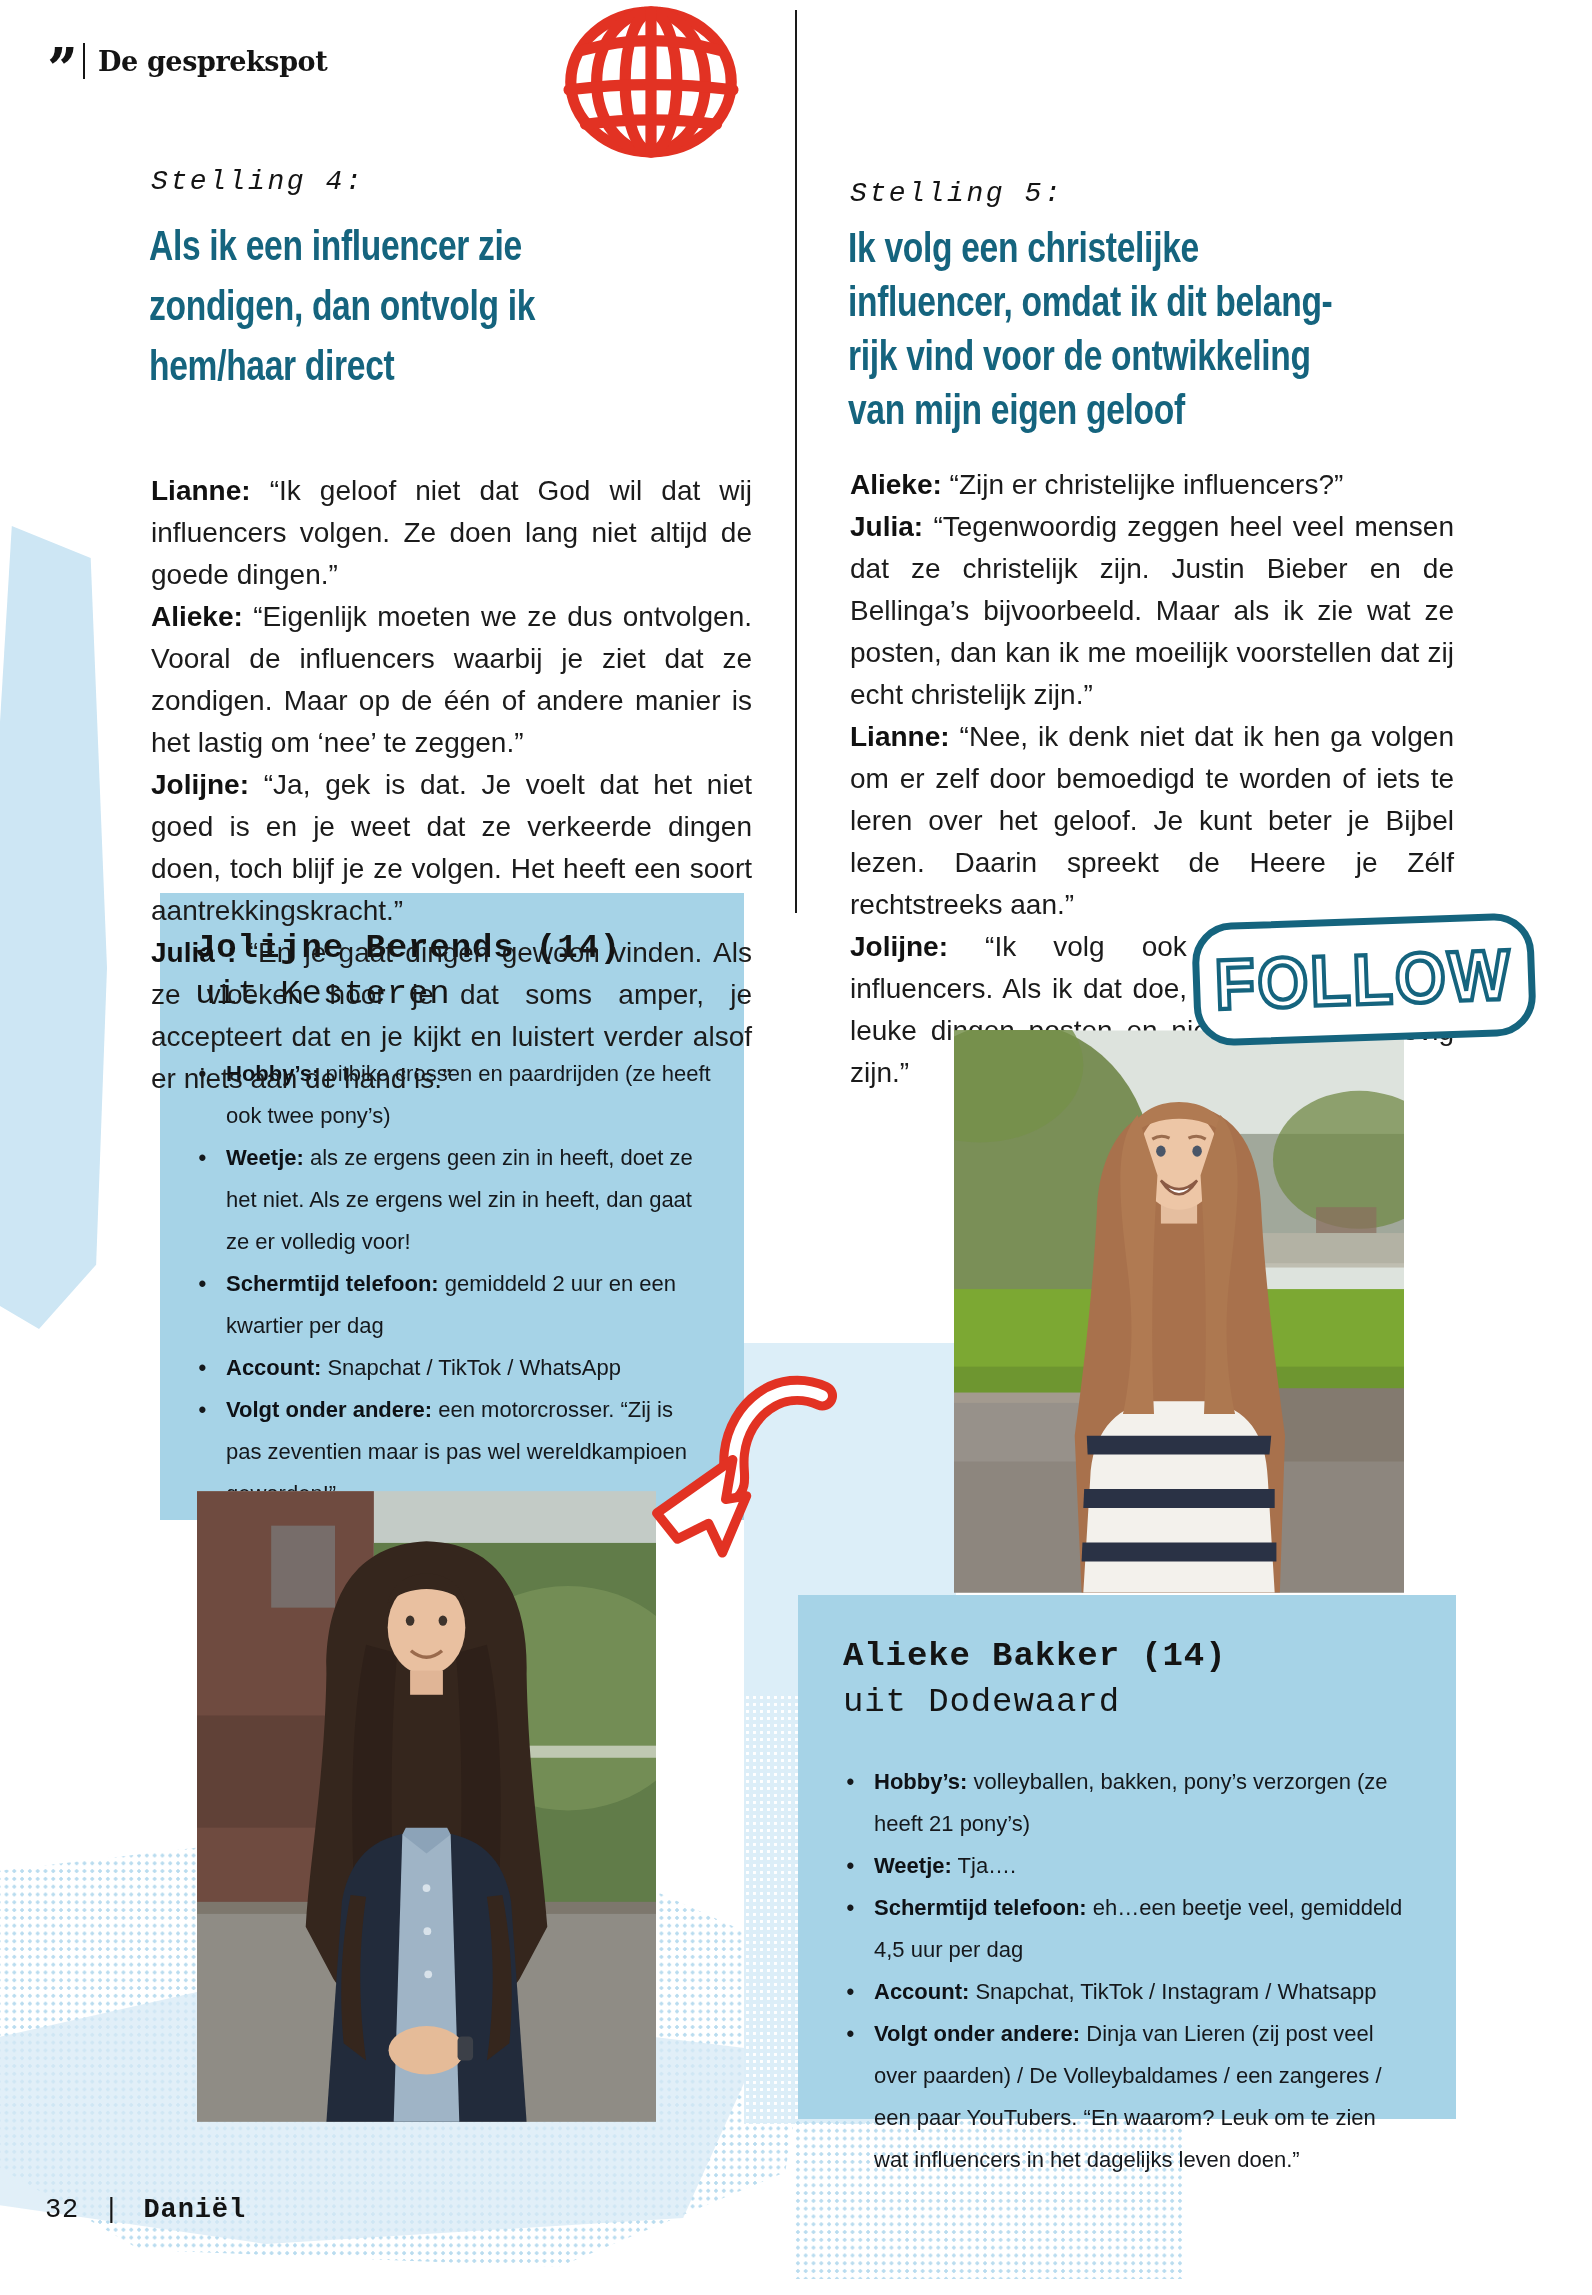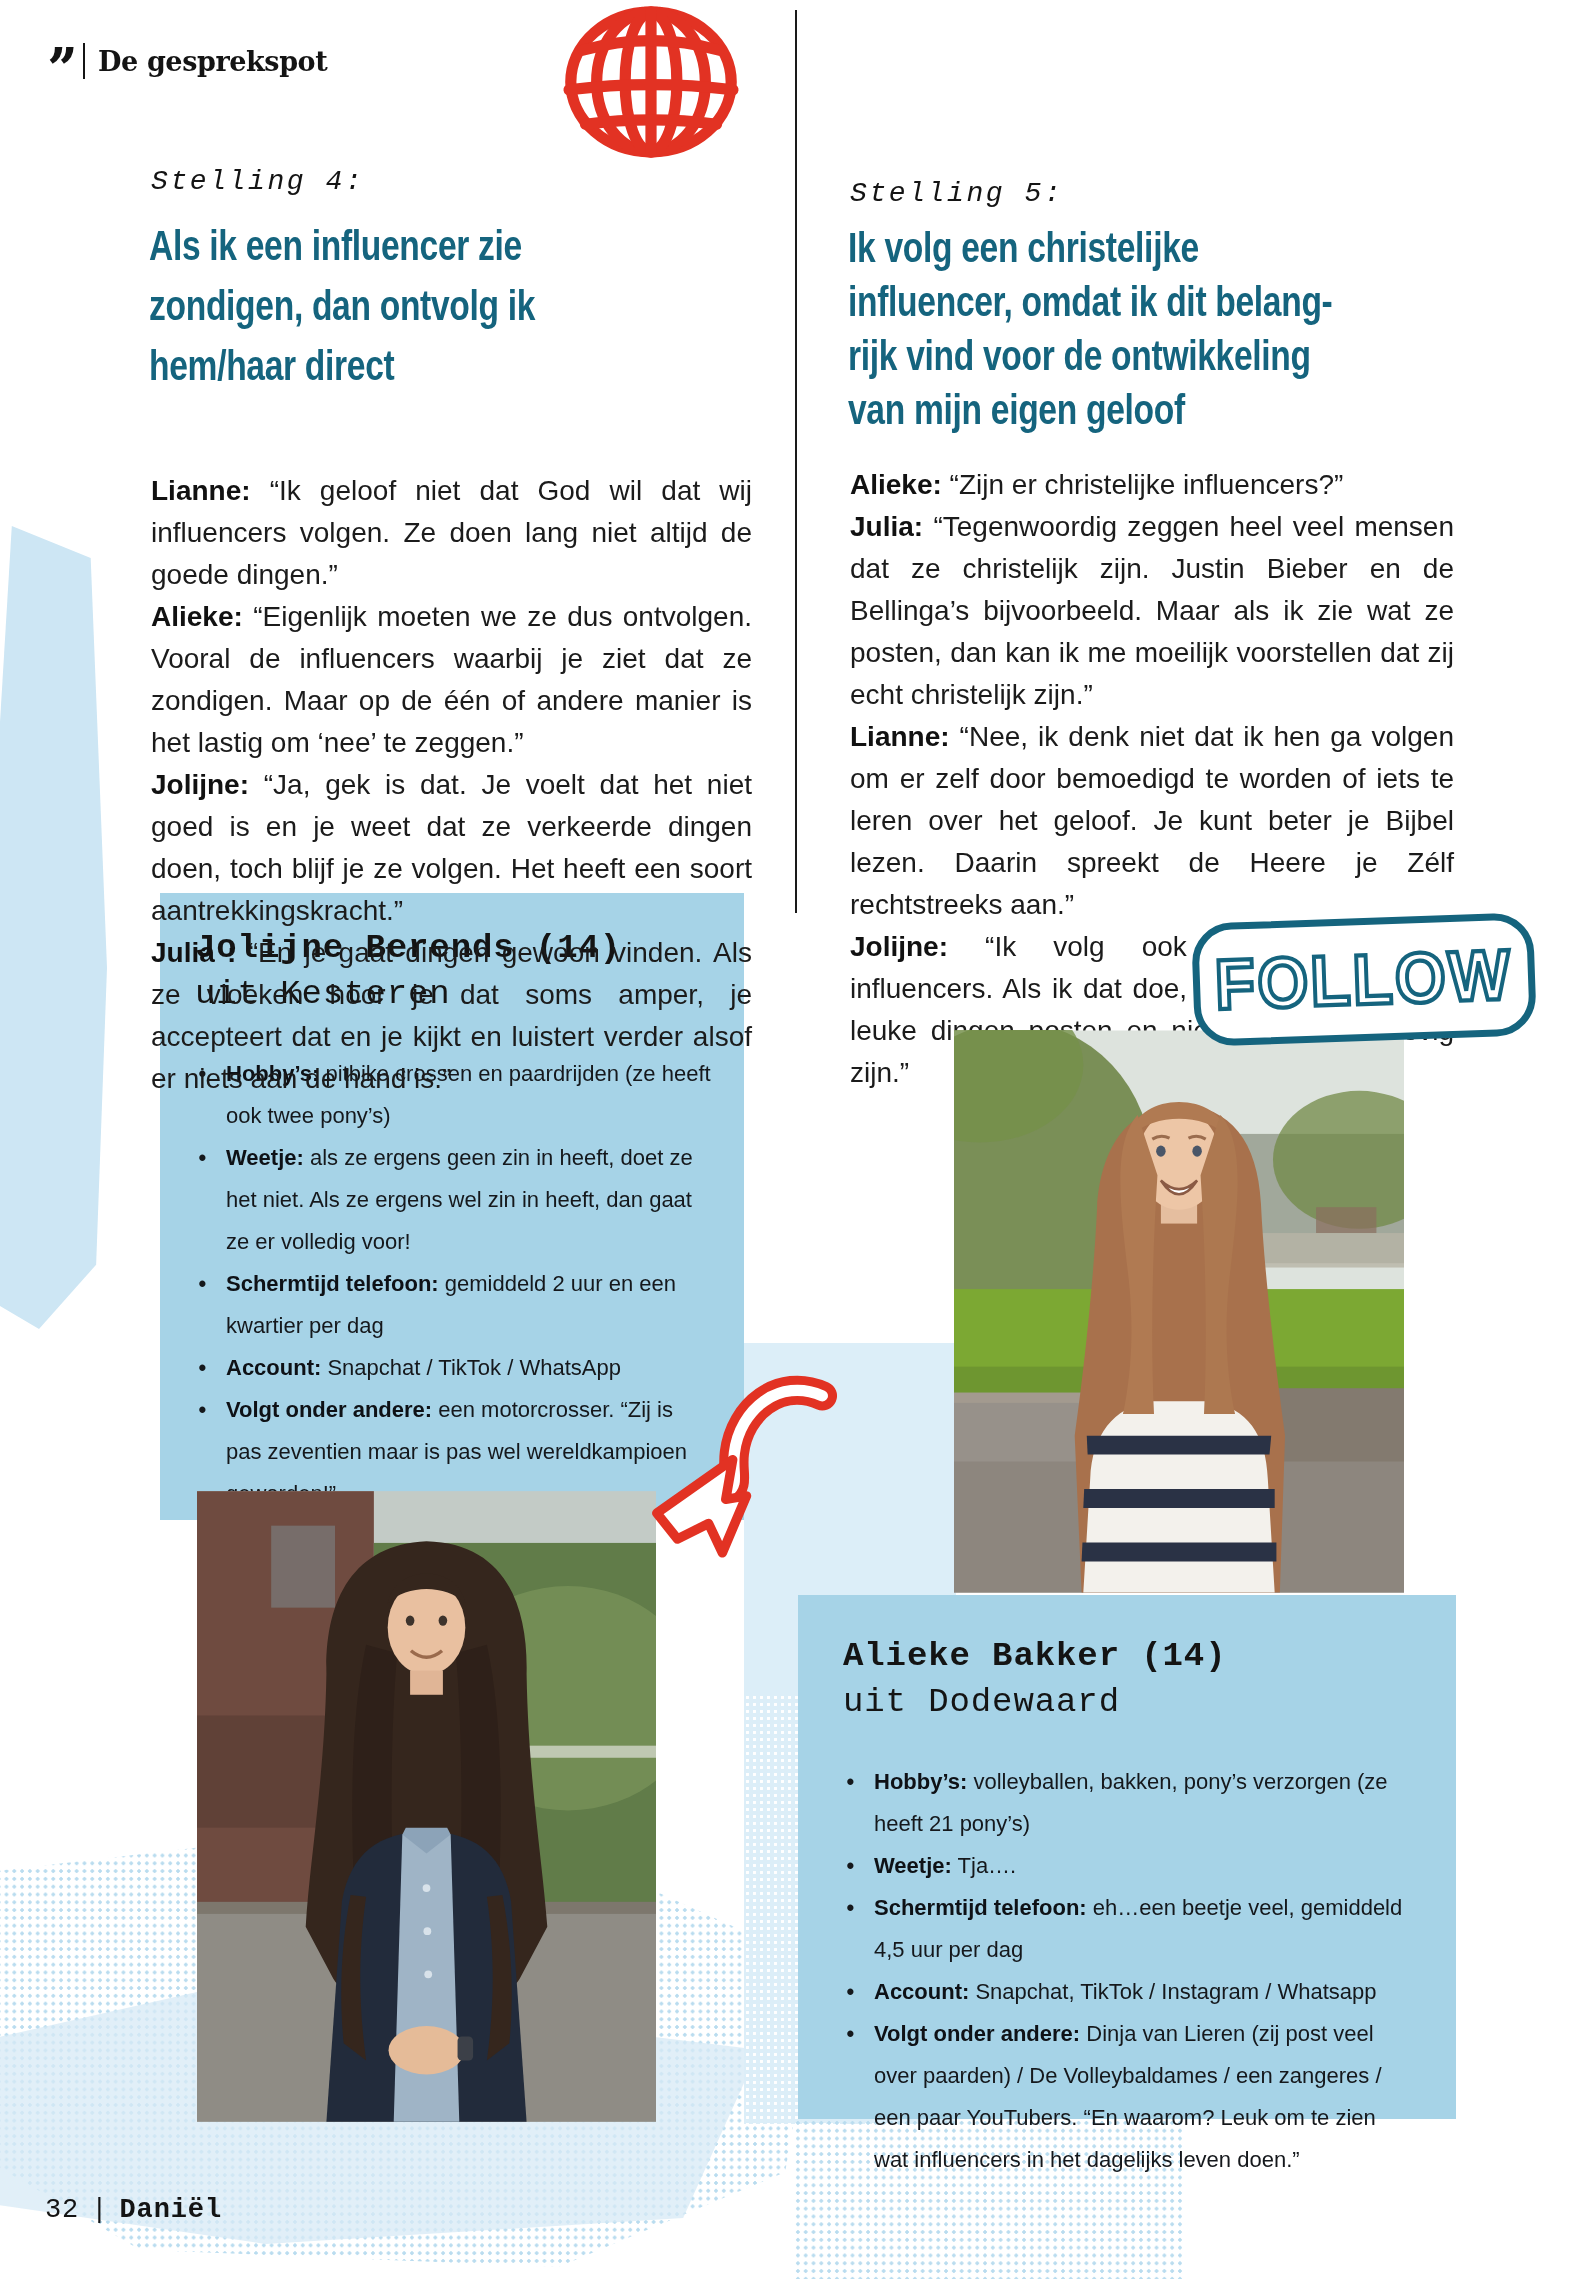--- a/index.html
+++ b/index.html
@@ -73,21 +73,21 @@
   
   .photo{z-index:4;overflow:hidden;}
   .photo-alieke{left:954px;top:1030px;width:450px;height:563px;}
   .photo-jolijne{left:197px;top:1491px;width:459px;height:631px;}
   .photo svg{display:block;}
 
   
   .arrow-doodle{left:643px;top:1370px;width:194px;height:194px;z-index:6;}
 
   
-  .footer{left:45px;top:2195px;display:flex;align-items:center;gap:12px;z-index:5;
+  .footer{left:45px;top:2195px;display:flex;align-items:center;gap:24px;z-index:5;
           font-family:"Liberation Mono",monospace;font-size:27px;color:#141414;}
   .footer .page-num{letter-spacing:0.9px;}
   .footer .foot-bar{font-size:27px;}
   .footer .mag-name{font-weight:bold;letter-spacing:0.9px;}
 </style>
 </head>
 <body>
 
 <div class="page">
 

